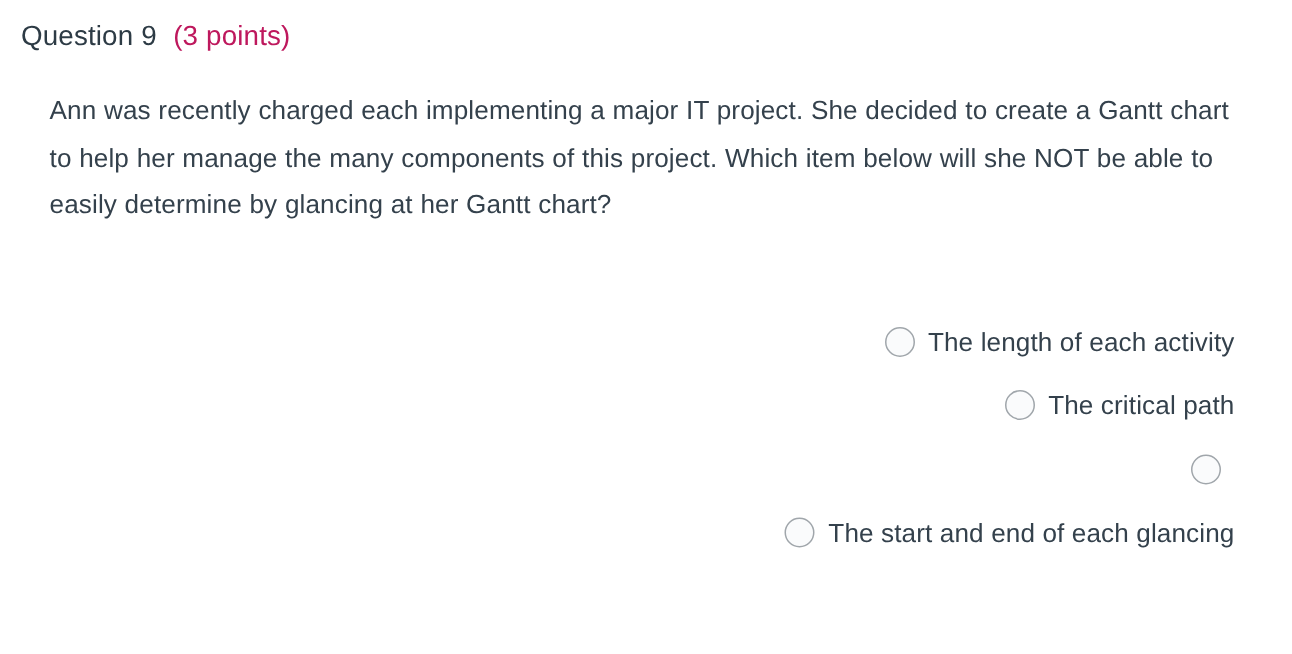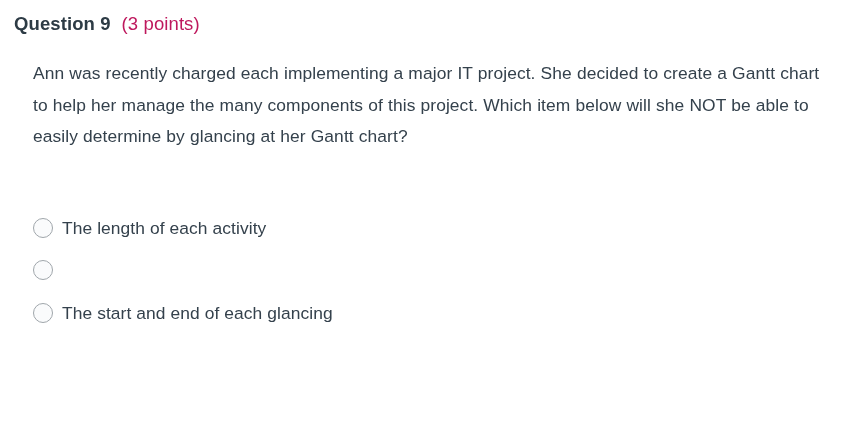--- a/index.html
+++ b/index.html
@@ -29,21 +29,21 @@
   .question-header {
     position: absolute;
     left: 14px;
     top: 12px;
     font-size: 18.5px;
     line-height: 24px;
     letter-spacing: 0.1px;
     white-space: nowrap;
   }
   .question-header .q-title {
-    font-weight: bold;
+    font-weight: normal;
     color: #2d3b45;
   }
   .question-header .q-points {
     font-weight: normal;
     color: #be185d;
     margin-left: 11px;
   }
 
   
   .question-body {
@@ -65,20 +65,21 @@
   .answers {
     position: absolute;
     left: 33px;
     top: 207px;
     width: 790px;
   }
   .answer-row {
     display: flex;
     align-items: center;
     height: 42.3px;
+    justify-content: flex-end;
   }
   .radio-outer {
     flex: 0 0 auto;
     width: 20px;
     height: 20px;
     border-radius: 50%;
     border: 1px solid #a0a6ab;
     background: #fafbfc;
     box-sizing: border-box;
     margin-right: 9px;
@@ -102,20 +103,24 @@
 
   <div class="question-body"><span>Ann was recently charged each implementing a major IT project.  She decided to create a Gantt chart to help her manage the many components of this project.  Which item below will she NOT be able to </span><span class="u">easily</span><span> determine by glancing at her Gantt chart?</span></div>
 
   <div class="answers">
 
     <div class="answer-row">
       <span class="radio-outer"></span>
       <span class="answer-label">The length of each activity</span>
     </div>
 
+    <div class="answer-row">
+      <span class="radio-outer"></span>
+      <span class="answer-label">The critical path</span>
+    </div>
 
     <div class="answer-row">
       <span class="radio-outer"></span>
     </div>
 
 
     <div class="answer-row">
       <span class="radio-outer"></span>
       <span class="answer-label">The start and end of each glancing</span>
     </div>

